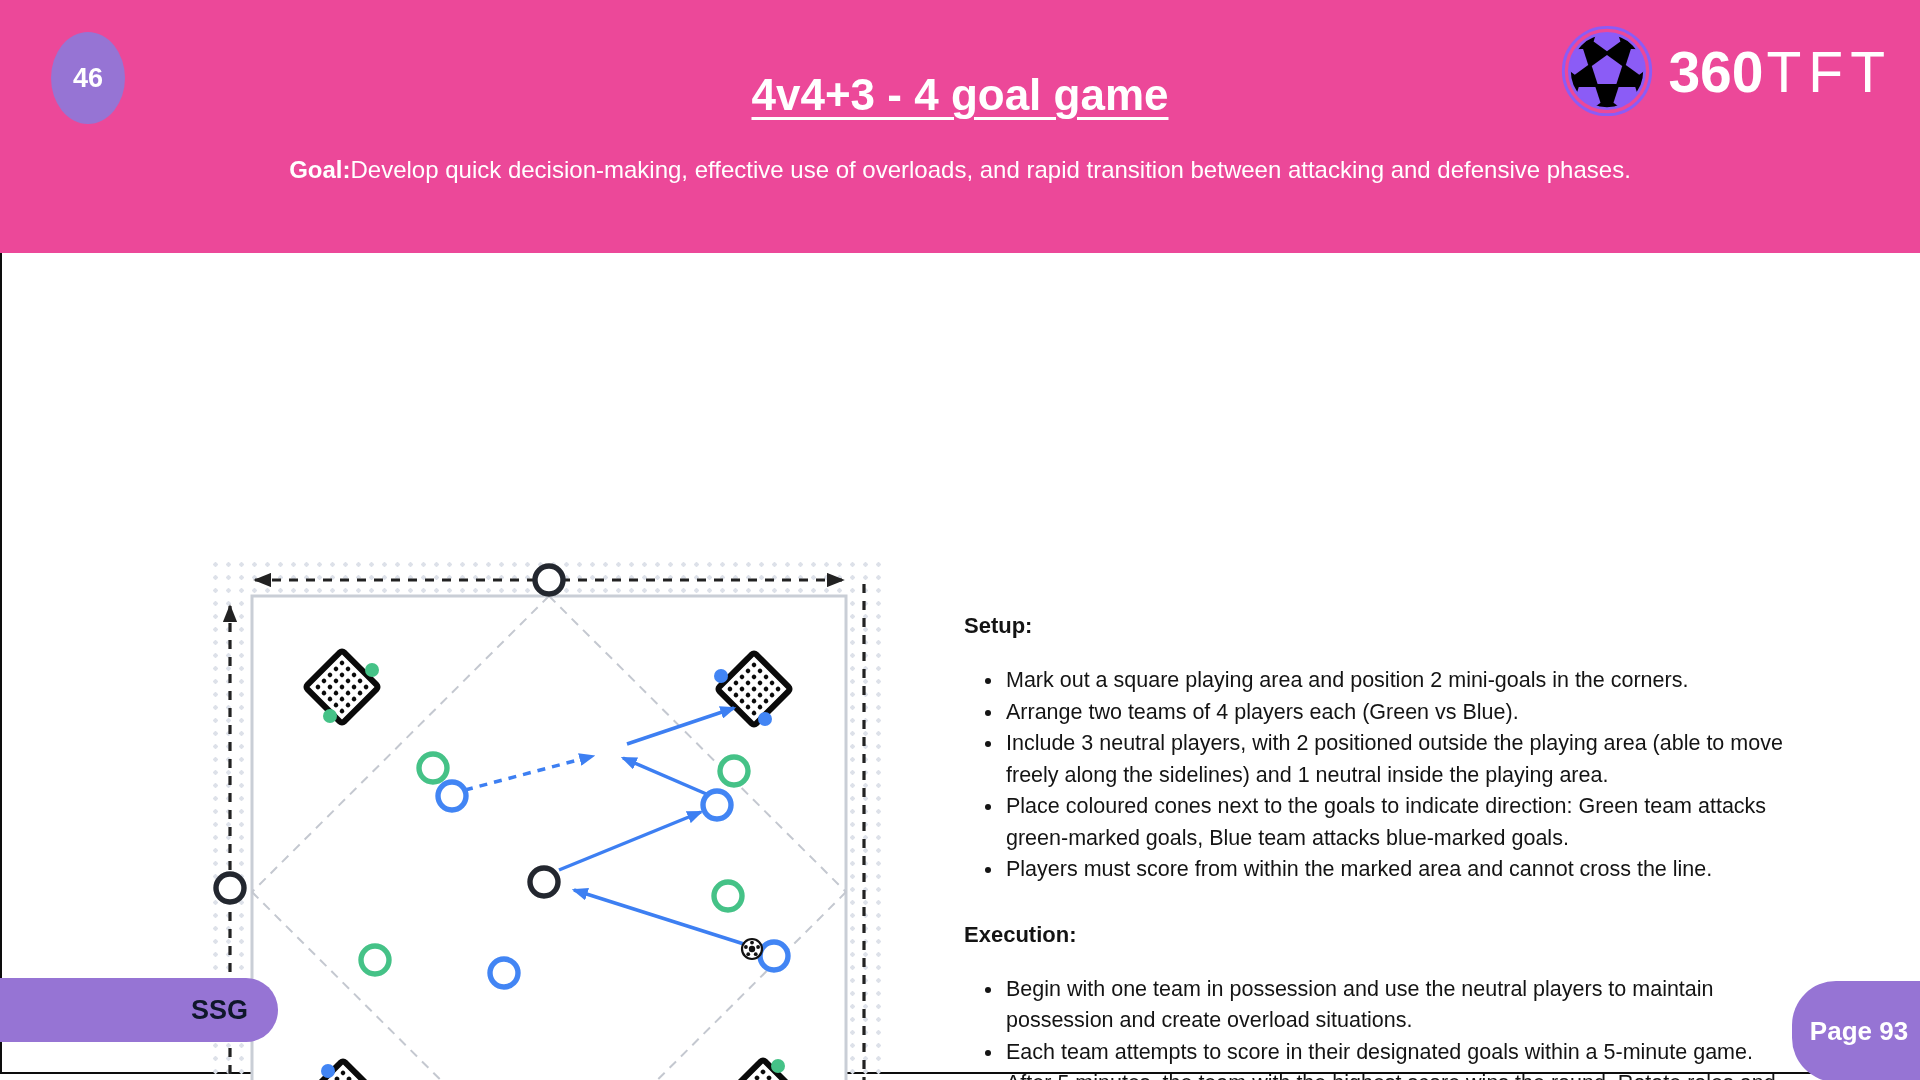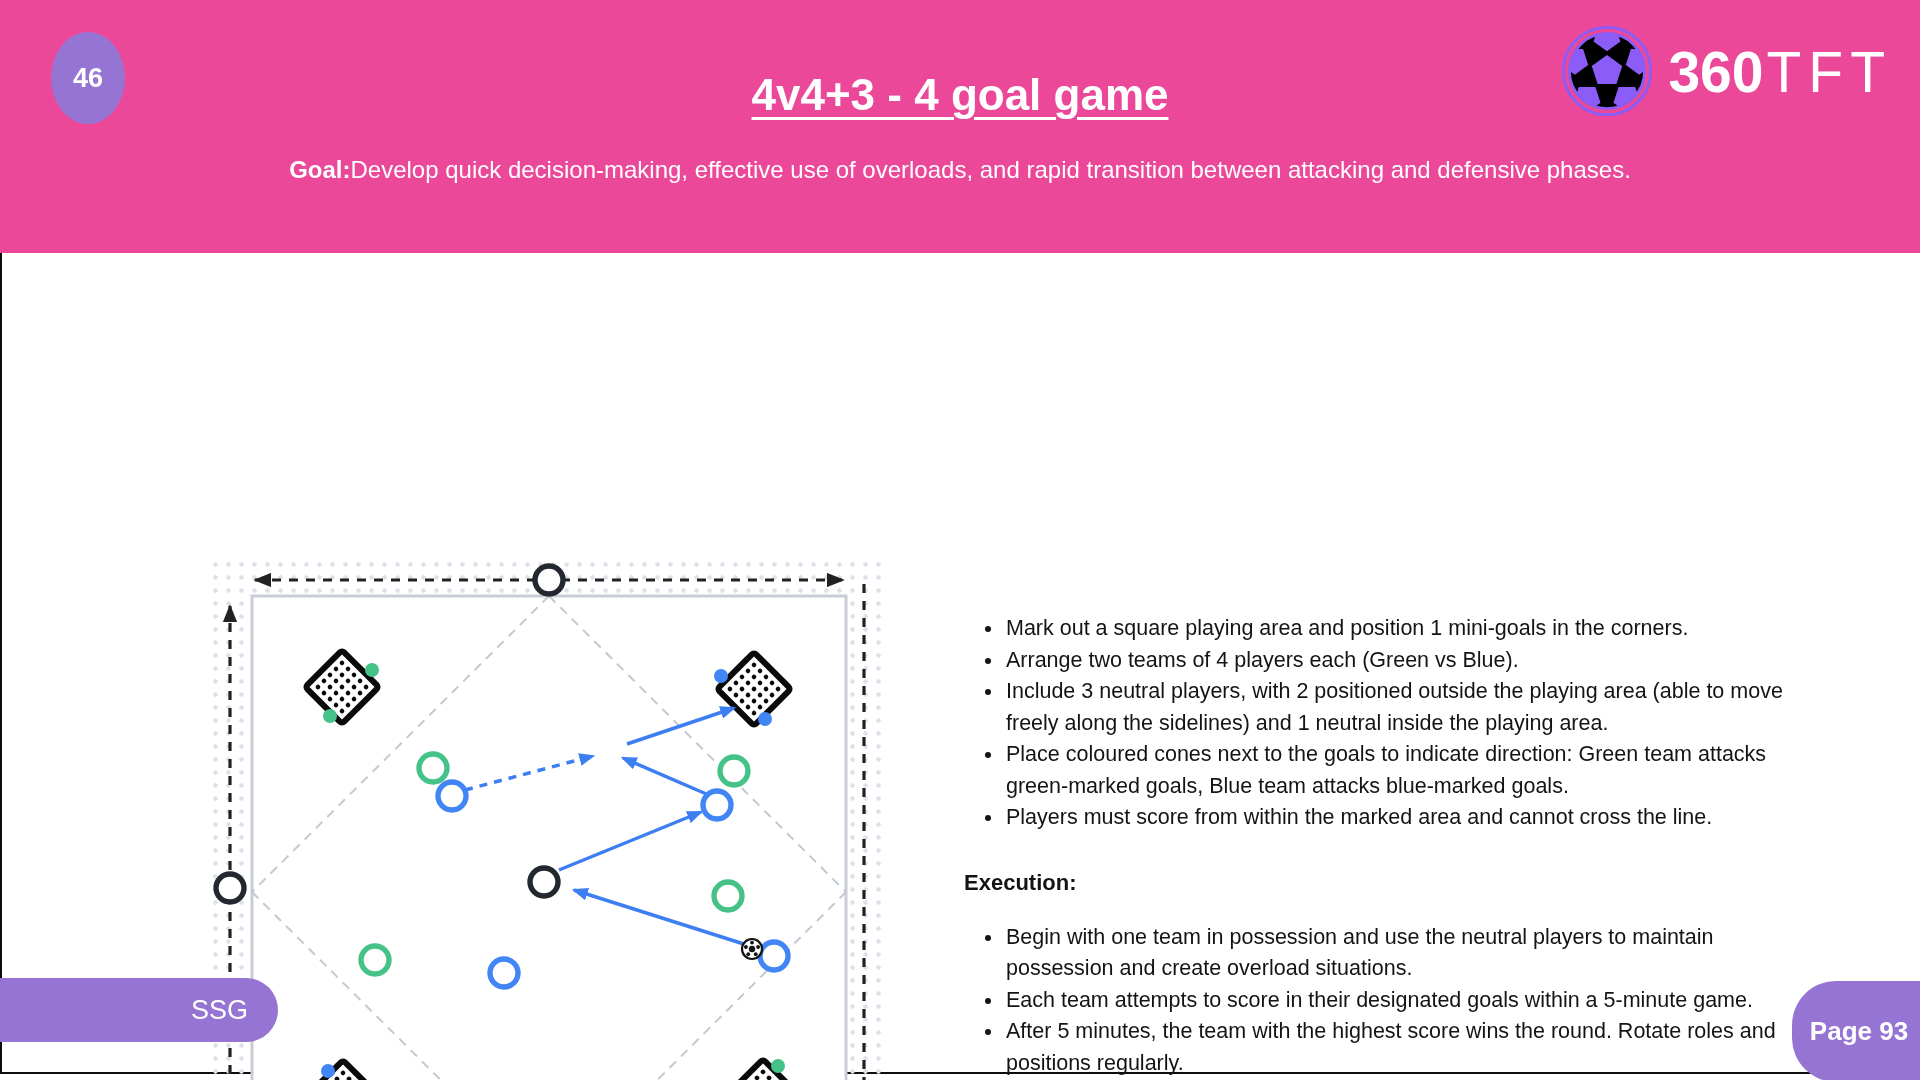--- a/index.html
+++ b/index.html
@@ -42,21 +42,21 @@
   .diagram svg{position:absolute;left:0;top:0;}
   
   .content{position:absolute;left:962px;top:360px;width:850px;color:#141414;}
   .section-heading{font-size:22px;font-weight:bold;margin:0 0 26px 0;}
   .content ul{margin:0 0 36px 0;padding-left:40px;}
   .content li{font-size:21.5px;line-height:31.5px;margin:0;padding-left:2px;}
   
   .badge-left{
     position:absolute;left:0;top:978px;width:278px;height:64px;
     border-radius:0 44px 44px 0;display:flex;align-items:center;justify-content:flex-end;
-    padding-right:30px;box-sizing:border-box;color:#ffffff;font-weight:normal;font-size:27px;
+    padding-right:30px;box-sizing:border-box;color:#0f172a;font-weight:bold;font-size:27px;
   }
   .badge-right{
     position:absolute;right:0;top:981px;width:128px;height:101px;
     border-radius:44px 0 0 44px;display:flex;align-items:center;justify-content:center;
     padding-left:6px;box-sizing:border-box;color:#fff;font-weight:bold;font-size:26px;
   }
 </style>
 </head>
 <body>
 
@@ -264,22 +264,23 @@
             <circle cx="551.086761704289" cy="391.02229123600034" r="1.9" fill="#111111"></circle>
             <circle cx="548.7618256146718" cy="398.17770876399965" r="1.9" fill="#111111"></circle>
             <circle cx="541.2381743853282" cy="398.17770876399965" r="1.9" fill="#111111"></circle>
             <circle cx="538.913238295711" cy="391.02229123600034" r="1.9" fill="#111111"></circle>
           </g>
         </g>
     </svg>
   </div>
 
   <div class="content">
+    <div class="section-heading">Setup:</div>
     <ul>
-        <li>Mark out a square playing area and position 1 mini-goals in the corners.</li>
+        <li>Mark out a square playing area and position 2 mini-goals in the corners.</li>
         <li>Arrange two teams of 4 players each (Green vs Blue).</li>
         <li>Include 3 neutral players, with 2 positioned outside the playing area (able to move freely along the sidelines) and 1 neutral inside the playing area.</li>
         <li>Place coloured cones next to the goals to indicate direction: Green team attacks green-marked goals, Blue team attacks blue-marked goals.</li>
         <li>Players must score from within the marked area and cannot cross the line.</li>
       </ul>
     <div class="section-heading">Execution:</div>
     <ul>
         <li>Begin with one team in possession and use the neutral players to maintain possession and create overload situations.</li>
         <li>Each team attempts to score in their designated goals within a 5-minute game.</li>
         <li>After 5 minutes, the team with the highest score wins the round. Rotate roles and positions regularly.</li>

